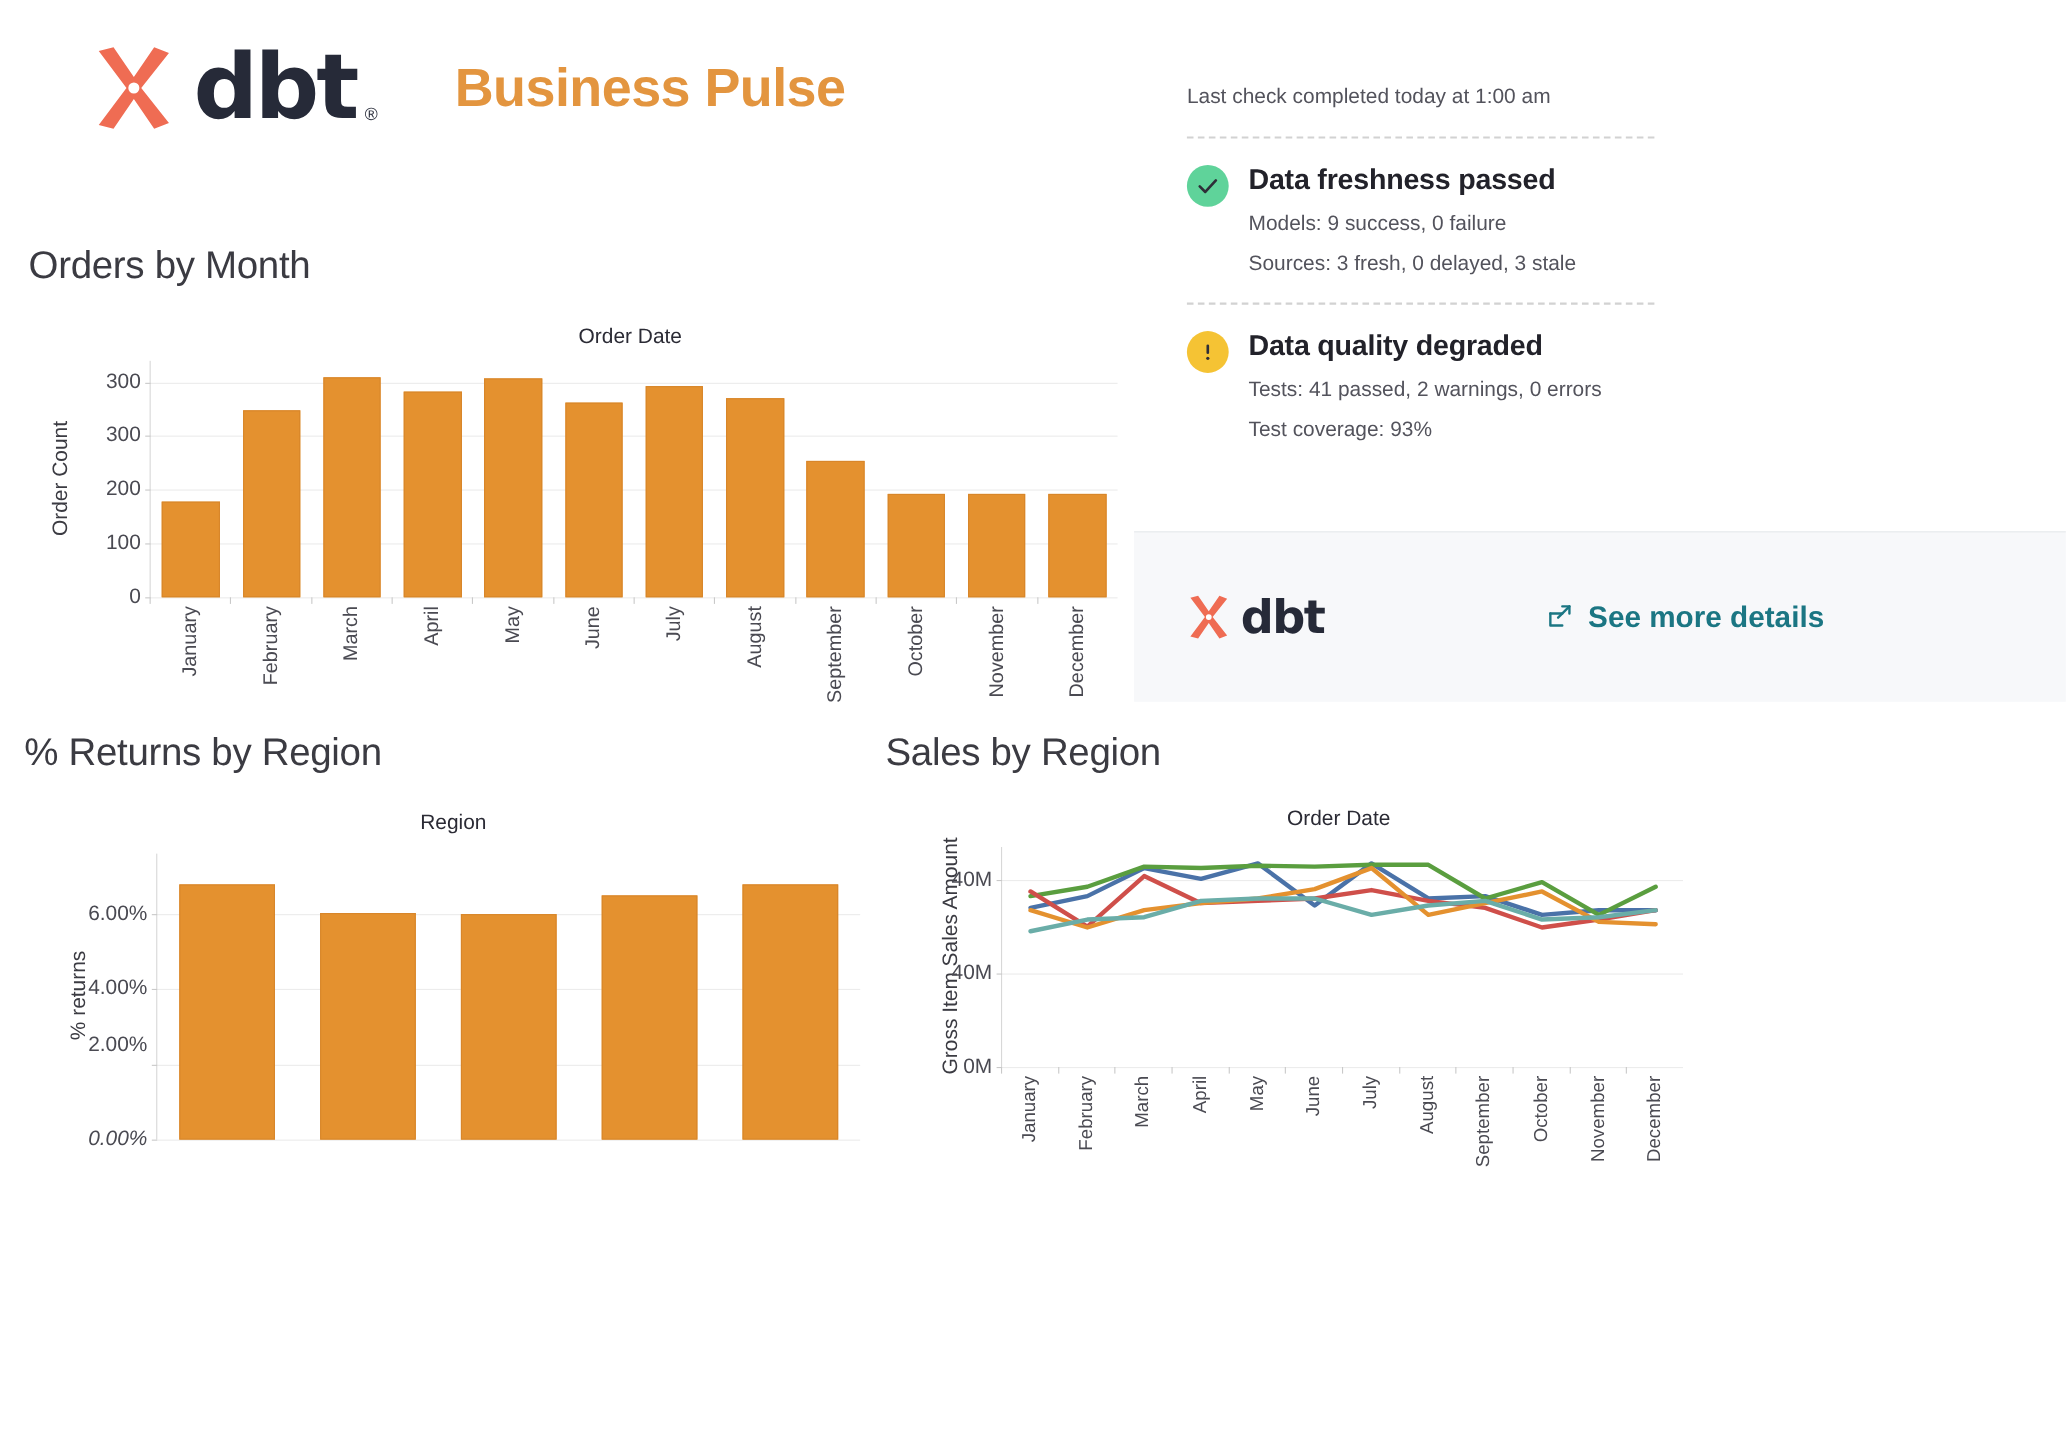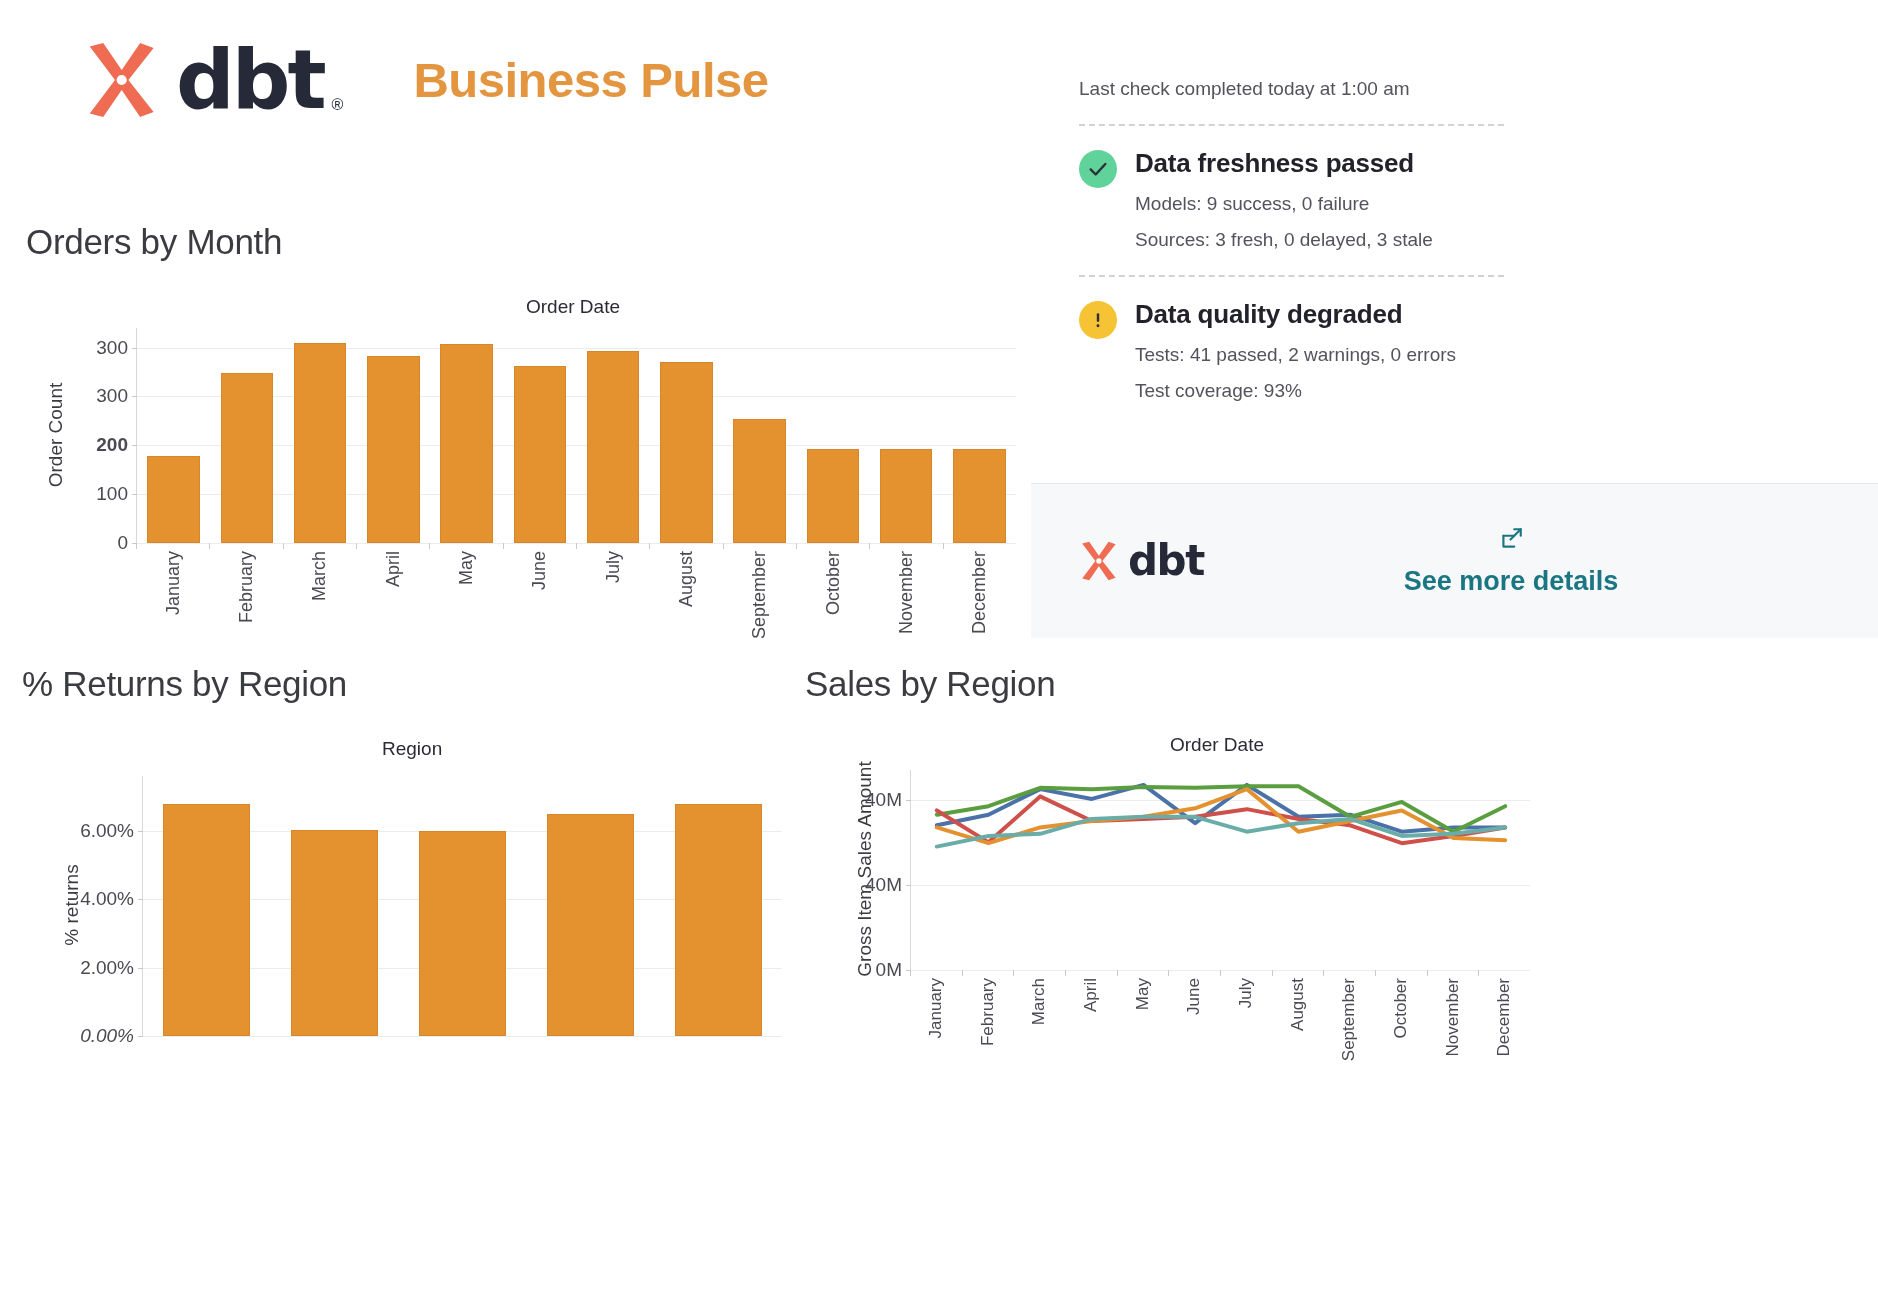--- a/index.html
+++ b/index.html
@@ -77,21 +77,21 @@
   .dh-line { font-size:19px; color:#53535c; margin-top:14px; }
 
   
   #cta { position:absolute; left:1031px; top:483px; width:847px; height:155px;
          background:#f7f8fa; border-top:1px solid #e6e8ec;
          display:flex; align-items:center; }
   #cta-logo { display:flex; align-items:center; gap:8px; margin-left:45px; }
   #cta-logo .dbt-x { width:44px; height:44px; }
   #cta-logo .dbt-word { font-size:42px; letter-spacing:-1.5px; }
   #cta-link { display:flex; align-items:center; gap:14px; margin-left:200px;
-              color:#1b7683; font-size:27px; font-weight:bold; cursor:pointer;flex-direction:column; }
+              color:#1b7683; font-size:27px; font-weight:bold; cursor:pointer; }
   .ext-icon { width:26px; height:26px; display:block; }
 </style>
 </head>
 <body>
 
 <div id="header">
   <div class="dbt-logo">
     <svg class="dbt-x" viewBox="0 0 100 100">
       <path d="M14 10 L30 6 L52 38 L74 6 L90 12 L60 50 L90 88 L74 94 L52 62 L30 94 L14 90 L44 50 Z" fill="#ef6c53"></path>
       <circle cx="52" cy="50" r="6" fill="#ffffff"></circle>
@@ -109,21 +109,21 @@
     <div class="axis-y-title" id="orders-ytitle" style="left: -60px; top: 135.5px; transform: rotate(-90deg); width: 180px; text-align: center;">Order Count</div>
     <div class="plot" id="orders-plot" style="left: 110px; top: 40px; width: 880px; height: 215px;">
         <div class="gridline" style="top: 215px;"></div>
         <div class="ytick-mark" style="top: 215px;"></div>
         <div class="ytick" style="top: 215px;">0</div>
         <div class="gridline" style="top: 166.136px;"></div>
         <div class="ytick-mark" style="top: 166.136px;"></div>
         <div class="ytick" style="top: 166.136px;">100</div>
         <div class="gridline" style="top: 117.273px;"></div>
         <div class="ytick-mark" style="top: 117.273px;"></div>
-        <div class="ytick" style="top: 117.273px; font-weight: bold;">200</div>
+        <div class="ytick" style="top: 117.273px;">200</div>
         <div class="gridline" style="top: 68.4091px;"></div>
         <div class="ytick-mark" style="top: 68.4091px;"></div>
         <div class="ytick" style="top: 68.4091px;">300</div>
         <div class="gridline" style="top: 19.5455px;"></div>
         <div class="ytick-mark" style="top: 19.5455px;"></div>
         <div class="ytick" style="top: 19.5455px;">300</div>
         <div class="bars">
           <div class="bar-slot">
             <div class="bar" title="January: 178" style="height: 86.9773px; background: rgb(228, 145, 47);"></div>
           </div>
@@ -219,21 +219,21 @@
   <div class="section-title">% Returns by Region</div>
   <div id="returns-chart-wrap">
     <div class="chart-top-label" id="returns-top-label" style="left: 360px; top: 10px;">Region</div>
     <div class="axis-y-title" id="returns-ytitle" style="left: -30px; top: 166px; transform: rotate(-90deg); width: 160px; text-align: center;">% returns</div>
     <div class="plot" id="returns-plot" style="left: 120px; top: 48px; width: 640px; height: 260px;">
         <div class="gridline" style="top: 260px;"></div>
         <div class="ytick-mark" style="top: 260px;"></div>
         <div class="ytick" style="top: 260px; font-style: italic;">0.00%</div>
         <div class="gridline" style="top: 191.579px;"></div>
         <div class="ytick-mark" style="top: 191.579px;"></div>
-        <div class="ytick" style="top: 192px;">2.00%</div>
+        <div class="ytick" style="top: 174px;">2.00%</div>
         <div class="gridline" style="top: 123.158px;"></div>
         <div class="ytick-mark" style="top: 123.158px;"></div>
         <div class="ytick" style="top: 123.158px;">4.00%</div>
         <div class="gridline" style="top: 54.7368px;"></div>
         <div class="ytick-mark" style="top: 54.7368px;"></div>
         <div class="ytick" style="top: 54.7368px;">6.00%</div>
         <div class="bars">
           <div class="bar-slot">
             <div class="bar" title="AFRICA: 6.78%" style="height: 231.947px; width: 68%; background: rgb(228, 145, 47);"></div>
           </div>

